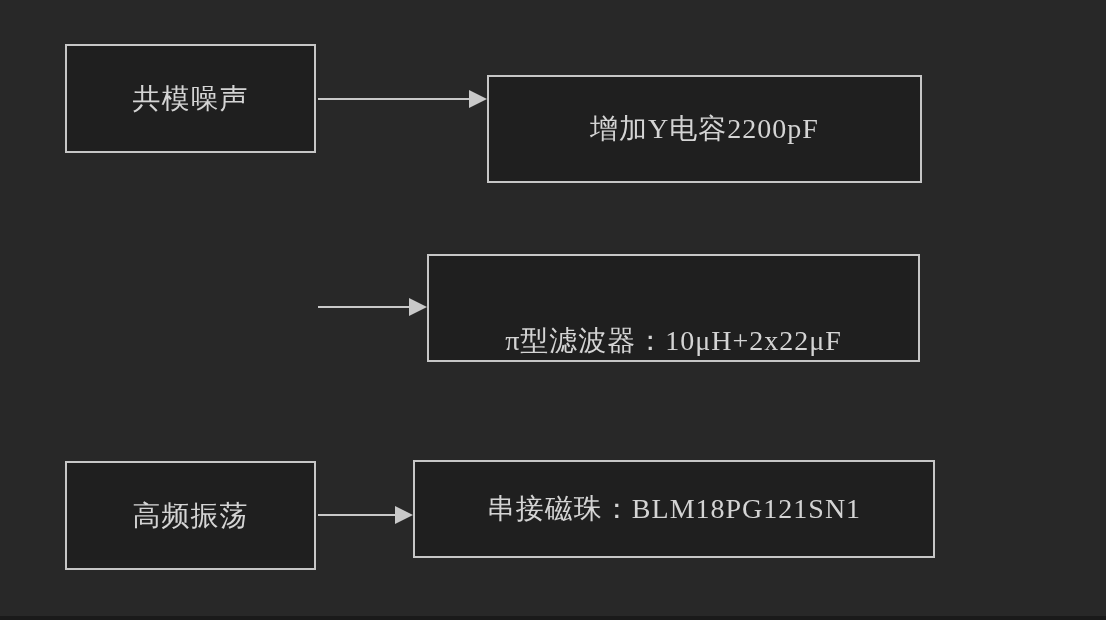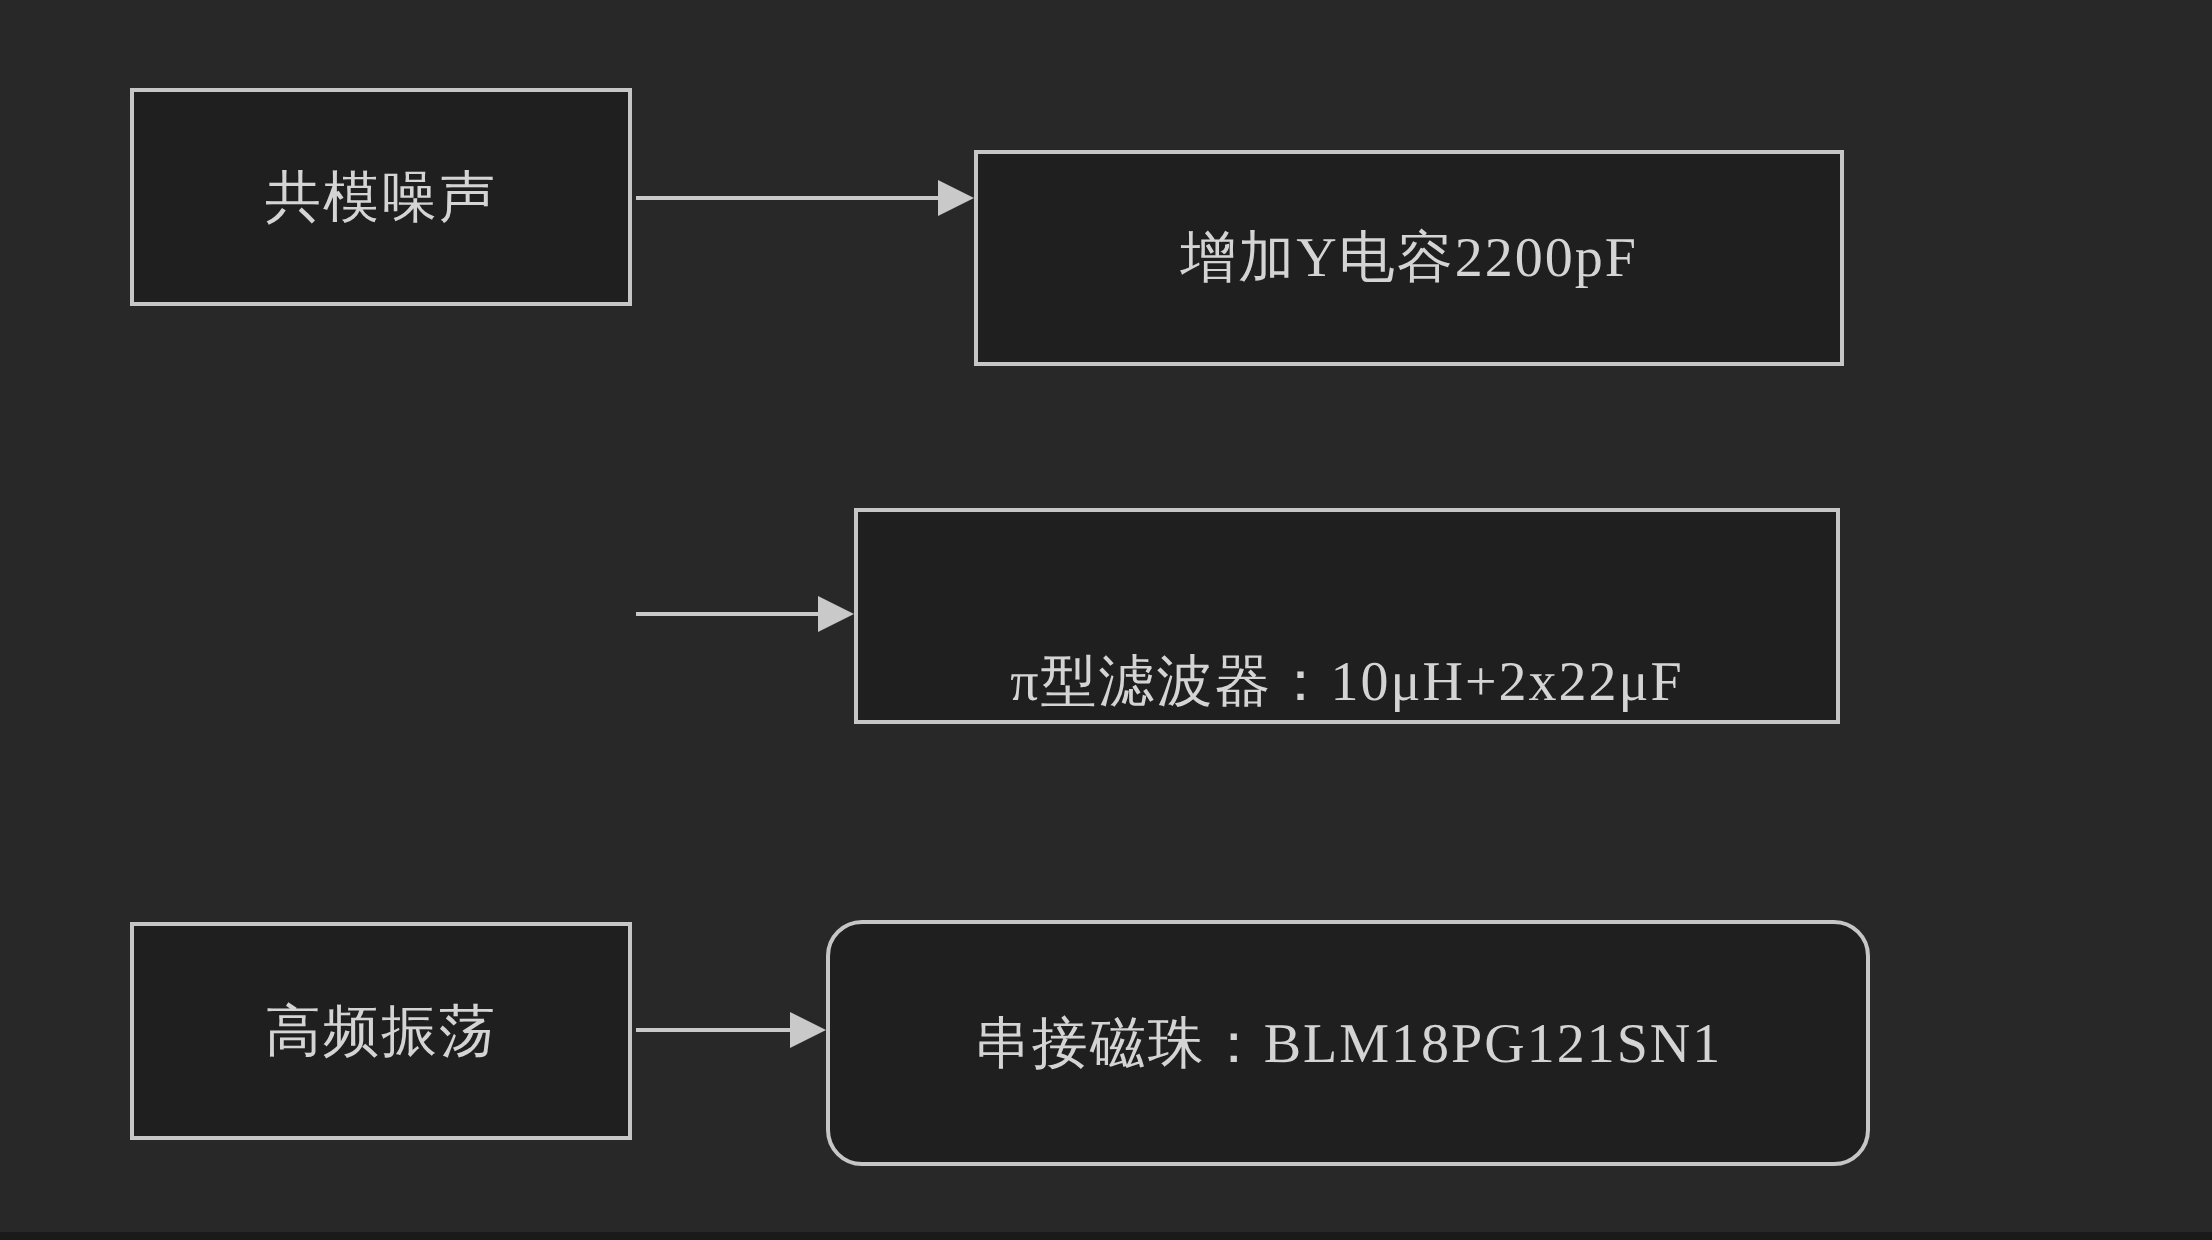--- a/index.html
+++ b/index.html
@@ -57,21 +57,21 @@
   .n-r1-l { left: 65px;  top: 44px;  width: 251px; height: 109px; }
   .a-r1   { left: 318px; top: 90px;  width: 169px; }
   .n-r1-r { left: 487px; top: 45px;  width: 435px; height: 108px; margin-top: 30px; }
   
   .n-r2-l { left: 65px;  top: 254px; width: 251px; height: 107px; }
   .a-r2   { left: 318px; top: 298px; width: 109px; }
   .n-r2-r { left: 427px; top: 254px; width: 493px; height: 108px; align-items: flex-end; }
   
   .n-r3-l { left: 65px;  top: 461px; width: 251px; height: 109px; justify-content: center; }
   .a-r3   { left: 318px; top: 506px; width: 95px; }
-  .n-r3-r { left: 413px; top: 460px; width: 522px; height: 123px; border-radius: 18px; }
+  .n-r3-r { left: 413px; top: 460px; width: 522px; height: 98px; }
 
   .bottom-strip {
     position: absolute;
     left: 0;
     bottom: 0;
     width: 100%;
     height: 4px;
     background: #1a1a1a;
   }
 </style>

